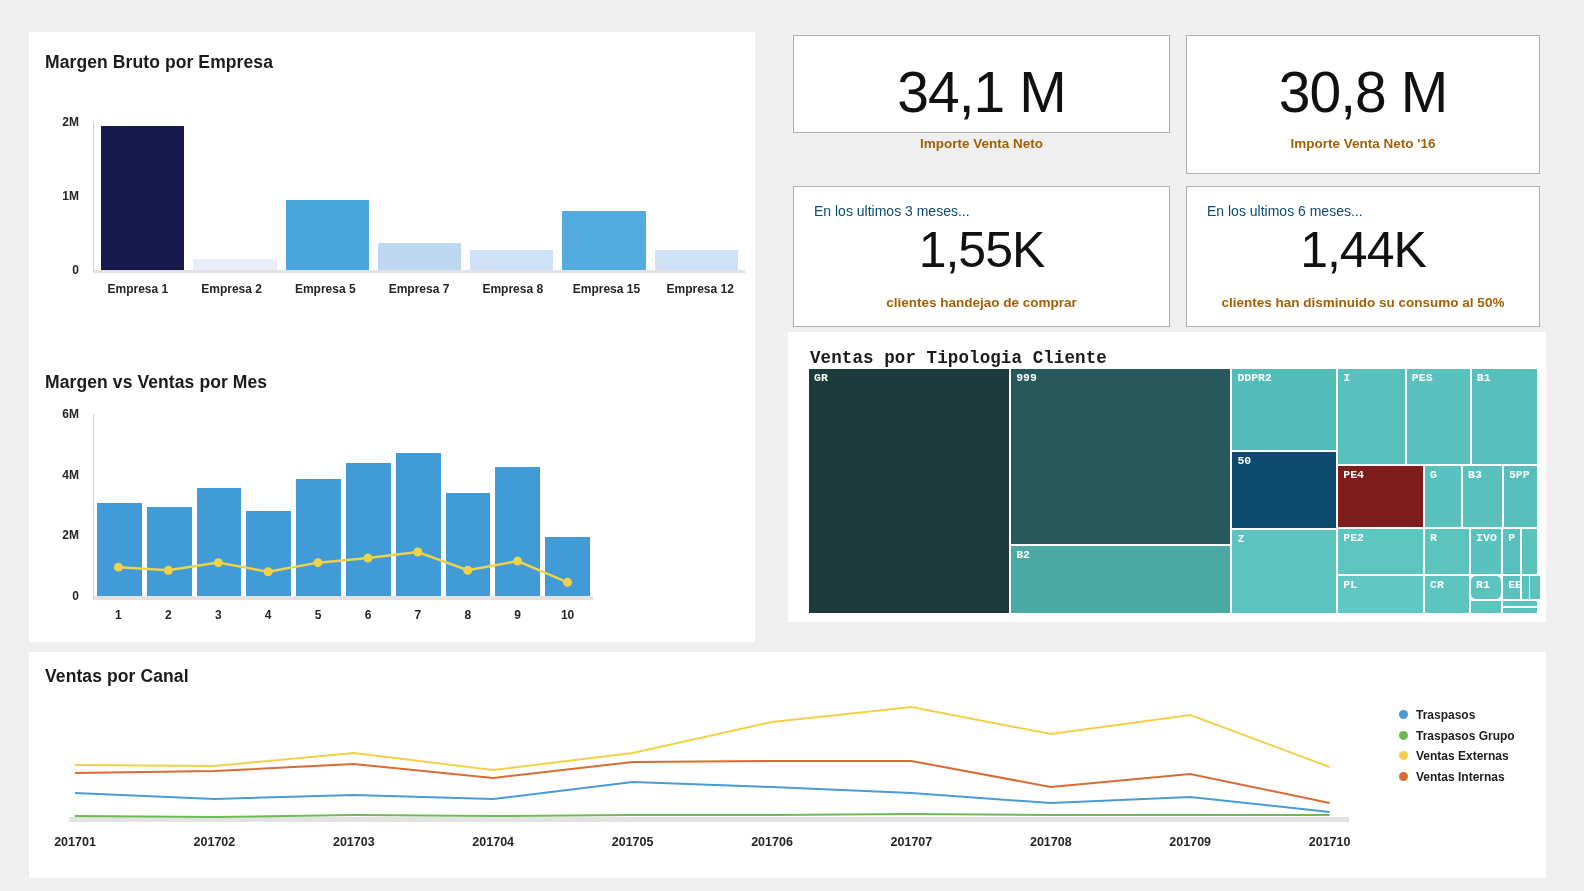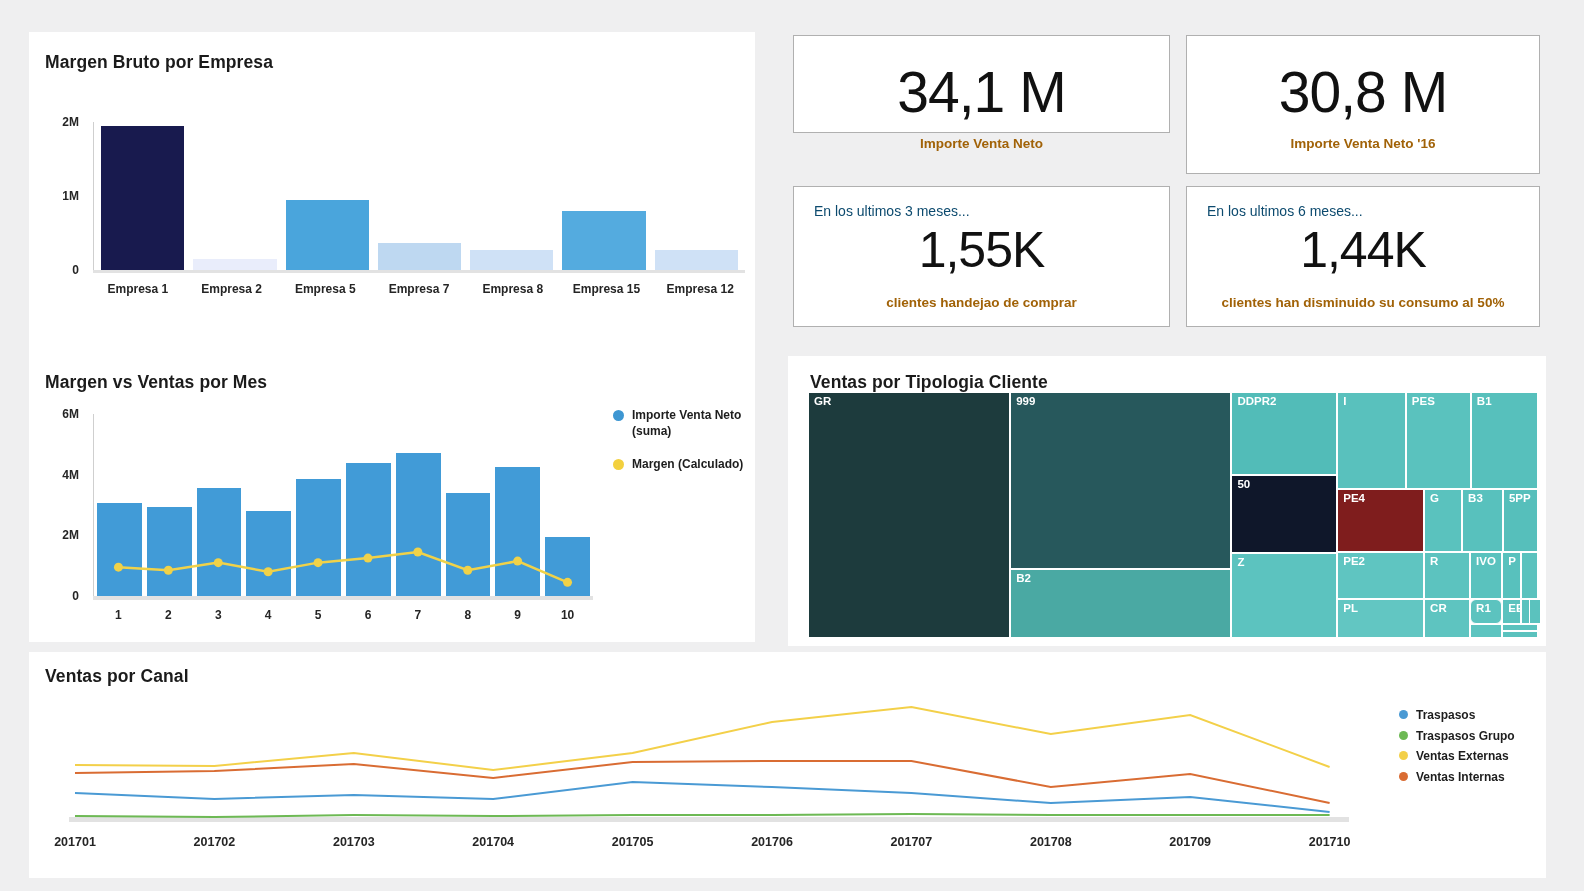--- a/index.html
+++ b/index.html
@@ -165,40 +165,30 @@
         <div class="cat">2</div>
         <div class="cat">3</div>
         <div class="cat">4</div>
         <div class="cat">5</div>
         <div class="cat">6</div>
         <div class="cat">7</div>
         <div class="cat">8</div>
         <div class="cat">9</div>
         <div class="cat">10</div>
       </div>
-    <div class="legend" style="left:584px;top:56px;width:152px;gap:18px;">
-      <div class="lg-item">
-        <span class="lg-dot" style="background:#3d96d2;"></span>
-        <span class="lg-text">Importe Venta Neto (suma)</span>
-      </div>
-      <div class="lg-item">
-        <span class="lg-dot" style="background:#f3d03e;"></span>
-        <span class="lg-text">Margen (Calculado)</span>
-      </div>
-    </div>
-  </section>
-
-  <section class="panel" style="left:788px;top:356px;width:758px;height:290px;">
+  </section>
+
+  <section class="panel" style="left:788px;top:332px;width:758px;height:290px;font-family:Liberation Mono, monospace;">
     <h2 class="panel-title" style="left:22px;top:16px;">Ventas por Tipologia Cliente</h2>
     <div class="treemap" id="treemap" style="left:20px;top:36px;width:730px;height:246px;">
         <div class="tile" style="left: 0%; top: 0%; width: 27.7%; height: 100%; background: rgb(29, 59, 61);">GR</div>
         <div class="tile" style="left: 27.7%; top: 0%; width: 30.3%; height: 71.8%; background: rgb(39, 88, 92);">999</div>
         <div class="tile" style="left: 27.7%; top: 71.8%; width: 30.3%; height: 28.2%; background: rgb(74, 169, 163);">B2</div>
         <div class="tile" style="left: 58%; top: 0%; width: 14.5%; height: 33.8%; background: rgb(82, 188, 184);">DDPR2</div>
-        <div class="tile" style="left: 58%; top: 33.8%; width: 14.5%; height: 31.5%; background: #0f172a;">50</div>
+        <div class="tile" style="left: 58%; top: 33.8%; width: 14.5%; height: 31.5%; background: #0c4a6e;">50</div>
         <div class="tile" style="left: 58%; top: 65.3%; width: 14.5%; height: 34.7%; background: rgb(92, 195, 191);">Z</div>
         <div class="tile" style="left: 72.5%; top: 0%; width: 9.4%; height: 39.3%; background: rgb(89, 193, 189);">I</div>
         <div class="tile" style="left: 81.9%; top: 0%; width: 8.9%; height: 39.3%; background: rgb(90, 194, 190);">PES</div>
         <div class="tile" style="left: 90.8%; top: 0%; width: 9.2%; height: 39.3%; background: rgb(87, 192, 188);">B1</div>
         <div class="tile" style="left: 72.5%; top: 39.3%; width: 11.9%; height: 25.9%; background: #7f1d1d;">PE4</div>
         <div class="tile" style="left: 84.4%; top: 39.3%; width: 5.2%; height: 25.9%; background: rgb(90, 194, 190);">G</div>
         <div class="tile" style="left: 89.6%; top: 39.3%; width: 5.6%; height: 25.9%; background: rgb(88, 193, 189);">B3</div>
         <div class="tile" style="left: 95.2%; top: 39.3%; width: 4.8%; height: 25.9%; background: rgb(86, 191, 187);">5PP</div>
         <div class="tile" style="left: 72.5%; top: 65.2%; width: 11.9%; height: 19%; background: rgb(95, 197, 193);">PE2</div>
         <div class="tile" style="left: 84.4%; top: 65.2%; width: 6.3%; height: 19%; background: rgb(92, 195, 191);">R</div>

